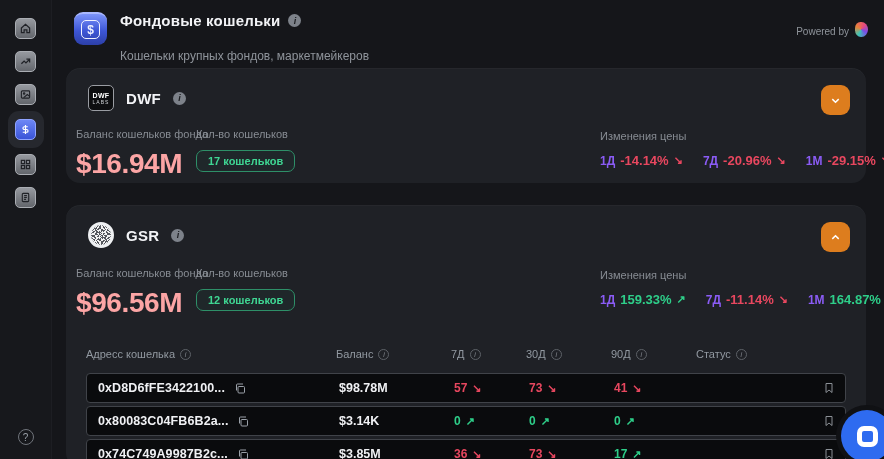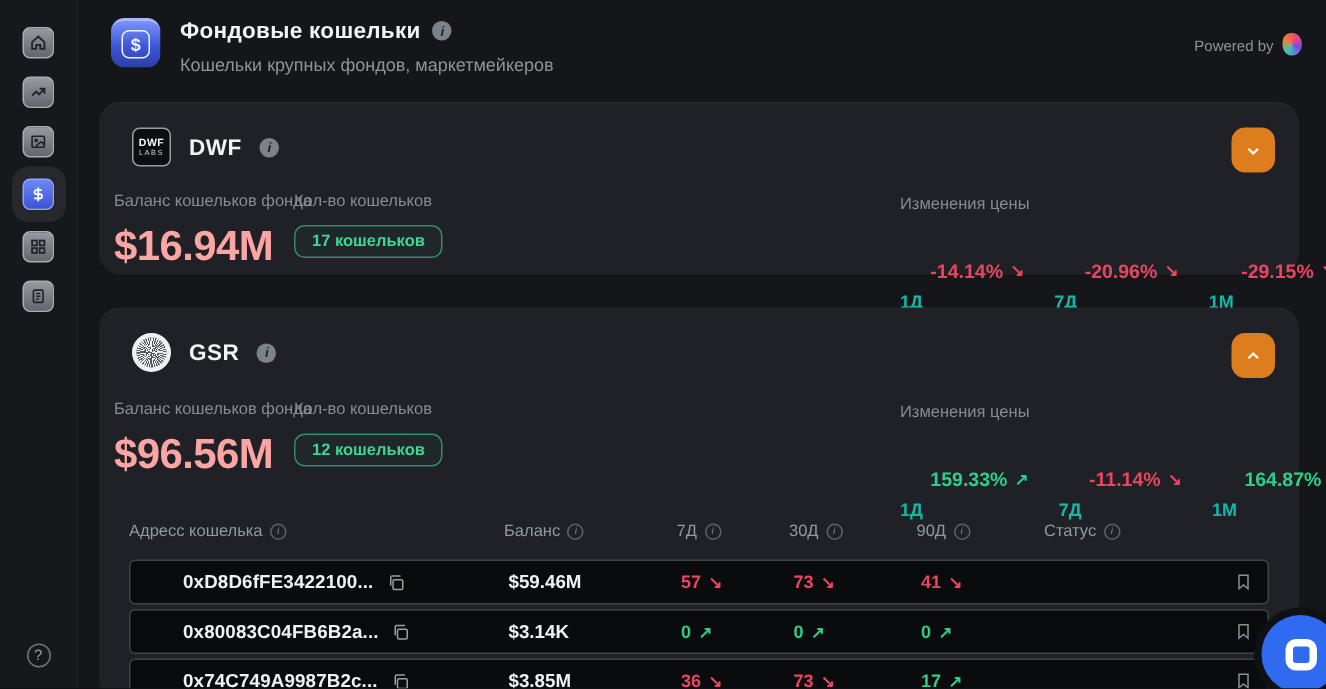--- a/index.html
+++ b/index.html
@@ -47,21 +47,21 @@
     border-top:2px solid #a9b8ff;
     display:flex; align-items:center; justify-content:center;
   }
   .app-logo .dollar-box {
     width:19px; height:19px; border:1.6px solid #eef1ff; border-radius:5px;
     display:flex; align-items:center; justify-content:center;
     color:#eef1ff; font-size:12px; font-weight:bold;
   }
   .title-row { display:flex; align-items:center; gap:8px; }
   .page-title { font-size:15px; font-weight:bold; color:#f2f3f6; letter-spacing:0.2px; }
-  .page-subtitle { font-size:12px; color:#8f949b; margin-top:7px; }
+  .page-subtitle { font-size:12px; color:#8f949b; margin-top:20px; }
   .info-filled {
     width:13px; height:13px; border-radius:50%; background:#7d828a;
     color:#1c1e22; font-size:9px; font-weight:bold; font-style:italic;
     display:inline-flex; align-items:center; justify-content:center; flex:0 0 auto;
   }
   .info-outline {
     width:11px; height:11px; border-radius:50%; border:1px solid #5d6167;
     color:#84888f; font-size:7px; font-style:italic;
     display:inline-flex; align-items:center; justify-content:center; flex:0 0 auto;
   }
@@ -106,21 +106,21 @@
     display:inline-block; margin-top:10px; padding:4px 11px;
     border:1px solid #2e8f68; border-radius:7px;
     color:#3fd693; font-size:11px; font-weight:bold;
     background:rgba(63,214,147,0.04); cursor:default;
   }
   .changes-block { position:absolute; left:534px; }
   .dwf .changes-block { top:62px; }
   .gsr .changes-block { top:64px; }
   .changes-row { display:flex; align-items:center; gap:20px; margin-top:11px; }
   .change-item { display:flex; align-items:center; gap:5px; white-space:nowrap; }
-  .change-period { font-size:12px; font-weight:bold; color:#14b8a6;margin-top:41px; }
+  .change-period { font-size:12px; font-weight:bold; color:#8b5cf6; }
   .change-value { font-size:13px; font-weight:bold; }
   .change-arrow { font-size:11px; font-weight:bold; }
   .neg { color:#e8475f; }
   .pos { color:#2ece89; }
   .expand-btn {
     position:absolute; right:16px; top:17px; width:29px; height:30px;
     border-radius:9px; background:#dd7d1e; border:none; cursor:pointer;
     display:flex; align-items:center; justify-content:center;
   }
   .expand-btn svg { width:11px; height:11px; stroke:#fff; }
@@ -130,21 +130,21 @@
     display:grid; align-items:center;
     grid-template-columns:250px 115px 75px 85px 85px 95px 1fr;
   }
   .thead { height:26px; margin-bottom:6px; }
   .th { font-size:11px; color:#9299a1; display:flex; align-items:center; gap:5px; }
   .tr {
     height:30px; margin-bottom:3px; background:#0a0b0d;
     border:1px solid #404349; border-radius:4px; padding:0 2px;
   }
   .td-addr { display:flex; align-items:center; gap:9px; padding-left:9px; }
-  .addr-text { font-size:12.5px; font-weight:bold; color:#f0f1f4; letter-spacing:0.1px;margin-left:24px; }
+  .addr-text { font-size:12.5px; font-weight:bold; color:#f0f1f4; letter-spacing:0.1px; }
   .copy-icon { color:#9aa0a8; cursor:pointer; display:flex; }
   .copy-icon svg { width:12px; height:13px; }
   .td-balance { font-size:12.5px; font-weight:bold; color:#f0f1f4; }
   .td-change { display:flex; align-items:center; gap:5px; font-size:12px; font-weight:bold; }
   .status-dot { width:7px; height:7px; border-radius:50%; margin-left:18px; }
   .status-dot.green { background:#2ece89; }
   .status-dot.red { background:#e8475f; }
   .td-bookmark { display:flex; justify-content:flex-end; padding-right:8px; }
   .td-bookmark svg { width:12px; height:14px; stroke:#8b9096; cursor:pointer; }
   
@@ -348,21 +348,21 @@
       <div class="trow tr">
         <span class="td-addr">
           <span class="addr-text">0xD8D6fFE3422100...</span>
           <span class="copy-icon">
             <svg viewBox="0 0 24 24" fill="none" stroke="currentColor" stroke-width="2">
                 <rect x="8" y="8" width="13" height="13" rx="2"></rect>
                 <path d="M5 16V5a2 2 0 0 1 2-2h11"></path>
               </svg>
           </span>
         </span>
-        <span class="td-balance">$59.46M</span>
+        <span class="td-balance">$98.78M</span>
         <span class="td-change neg">
             <span>57</span>
             <span class="change-arrow">↘</span>
           </span>
         <span class="td-change neg">
             <span>73</span>
             <span class="change-arrow">↘</span>
           </span>
         <span class="td-change neg">
             <span>41</span>

